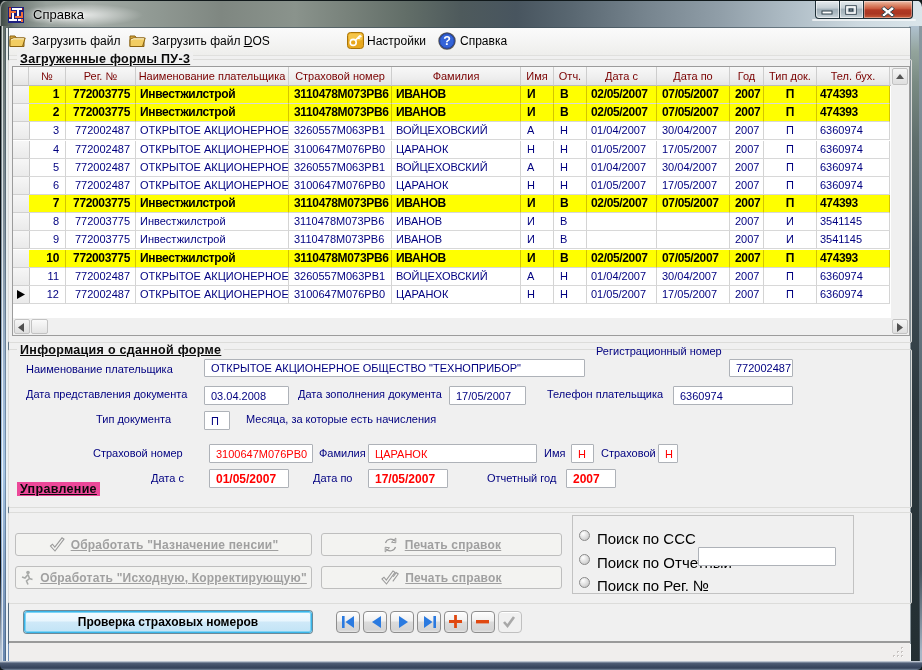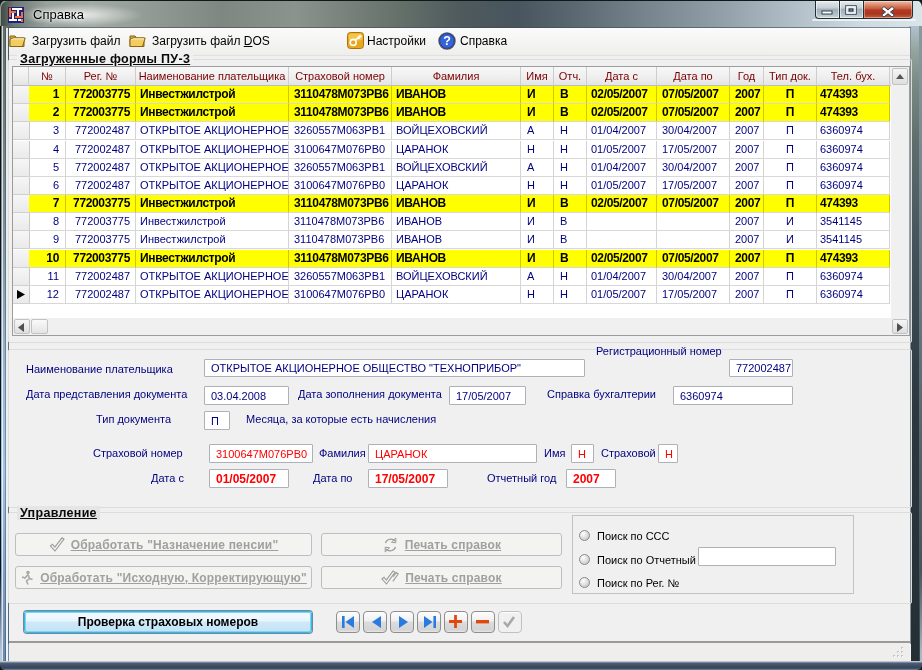--- a/index.html
+++ b/index.html
@@ -46,21 +46,21 @@
 .sb{position:absolute;background:#f0f0f0;}
 .sbbtn{position:absolute;background:linear-gradient(180deg,#f6f6f6,#dedede);border:1px solid #c2c2c2;border-radius:2px;box-sizing:border-box;}
 
 .lbl{position:absolute;font-size:11px;color:#000080;white-space:nowrap;}
 .inp{position:absolute;background:#fff;border:1px solid #aeb2b8;border-radius:1px;box-sizing:border-box;font-size:11px;color:#000080;padding-left:6px;white-space:nowrap;overflow:hidden;}
 .red{color:#ff0000;}
 .rbold{color:#ff0000;font-weight:bold;font-size:12px;}
 
 .dbtn{position:absolute;height:23px;background:#f3f3f1;border:1px solid #bebebe;border-radius:3px;box-sizing:border-box;color:#a0a0a0;font-size:12px;letter-spacing:.2px;font-weight:bold;text-decoration:underline;display:flex;align-items:center;justify-content:center;gap:6px;}
 .radio{position:absolute;width:11px;height:11px;border-radius:50%;background:radial-gradient(circle at 35% 30%,#fff,#d8d8d8 60%,#b8b8b8);border:1px solid #8a8a8a;box-sizing:border-box;}
-.rlbl{position:absolute;font-size:11px;color:#000;white-space:nowrap;}
+.rlbl{position:absolute;font-size:15px;color:#000;white-space:nowrap;}
 .navbtn{position:absolute;top:611px;width:24px;height:22px;border:1px solid #8e8e8e;border-radius:4px;background:linear-gradient(180deg,#fdfdfd,#f0f0f0 45%,#dcdcdc 50%,#d4d4d4 90%,#e8e8e8);box-sizing:border-box;box-shadow:inset 0 1px 0 #fff;}
 #checkbtn{left:24px;top:611px;width:288px;height:22px;border:1px solid #3ab4e8;border-radius:3px;box-shadow:0 0 0 1px #6d8a98, inset 0 0 0 1px #7ed4f5;background:linear-gradient(180deg,#f4fbff 0%,#e8f5fd 45%,#cfe9f8 50%,#c2e4f6 100%);box-sizing:border-box;text-align:center;line-height:21px;font-size:12px;font-weight:bold;color:#000;}
 #closebtn{left:761px;top:612px;width:132px;height:21px;border:1px solid #9a9a9a;border-radius:3px;background:linear-gradient(180deg,#fdfdfd,#f0f0f0 45%,#e2e2e2 50%,#d8d8d8 95%);box-sizing:border-box;box-shadow:inset 0 1px 0 #fff;font-size:11px;color:#000;}
 #statusbar{left:9px;top:641px;width:901px;height:20px;background:#f0eeed;border-top:2px solid #9a9a9a;box-sizing:border-box;}
 </style>
 </head>
 <body>
 <div id="root">
 
   <div class="abs" id="tbar"></div>
@@ -377,31 +377,32 @@
   <svg class="abs" style="left:18px;top:323px" width="6" height="9">
       <path d="M6 0 L6 9 L0 4.5 Z" fill="#505050"></path>
     </svg>
   <div class="sbbtn" style="left:31px;top:319px;width:17px;height:15px;background:linear-gradient(180deg,#fafafa,#e4e4e4)"></div>
   <div class="sbbtn" style="left:892px;top:319px;width:16px;height:15px"></div>
   <svg class="abs" style="left:897px;top:323px" width="6" height="9">
       <path d="M0 0 L0 9 L6 4.5 Z" fill="#505050"></path>
     </svg>
 
   <div class="gbox" style="left:8px;top:349px;width:902px;height:157px"></div>
+  <div class="ghead" style="left:17px;top:343px;background:#f0f0f0;padding:0 3px">Информация о сданной форме</div>
 
   <div class="lbl" style="left:26px;top:363px">Наименование плательщика</div>
   <div class="inp" style="left:204px;top:359px;width:381px;height:18px;line-height:17px">ОТКРЫТОЕ АКЦИОНЕРНОЕ ОБЩЕСТВО "ТЕХНОПРИБОР"</div>
   <div class="lbl" style="left:596px;top:345px">Регистрационный номер</div>
   <div class="inp" style="left:729px;top:359px;width:64px;height:18px;line-height:17px">772002487</div>
 
   <div class="lbl" style="left:26px;top:388px">Дата представления документа</div>
   <div class="inp" style="left:204px;top:386px;width:85px;height:19px;line-height:18px">03.04.2008</div>
   <div class="lbl" style="left:298px;top:388px">Дата зополнения документа</div>
   <div class="inp" style="left:449px;top:386px;width:77px;height:19px;line-height:18px">17/05/2007</div>
-  <div class="lbl" style="left:547px;top:388px">Справка бухгалтерии</div>
+  <div class="lbl" style="left:547px;top:388px">Телефон плательщика</div>
   <div class="inp" style="left:673px;top:386px;width:120px;height:19px;line-height:18px">6360974</div>
 
   <div class="lbl" style="left:96px;top:413px">Тип документа</div>
   <div class="inp" style="left:204px;top:411px;width:26px;height:19px;line-height:18px">П</div>
   <div class="lbl" style="left:246px;top:413px">Месяца, за которые есть начисления</div>
 
   <div class="lbl" style="left:93px;top:447px">Страховой номер</div>
   <div class="inp red" style="left:209px;top:444px;width:104px;height:19px;line-height:18px">3100647М076РВ0</div>
   <div class="lbl" style="left:319px;top:447px">Фамилия</div>
   <div class="inp red" style="left:368px;top:444px;width:169px;height:19px;line-height:18px">ЦАРАНОК</div>
@@ -411,21 +412,21 @@
   <div class="inp red" style="left:658px;top:444px;width:20px;height:19px;line-height:18px">Н</div>
 
   <div class="lbl" style="left:151px;top:472px">Дата с</div>
   <div class="inp rbold" style="left:209px;top:469px;width:80px;height:19px;line-height:18px">01/05/2007</div>
   <div class="lbl" style="left:313px;top:472px">Дата по</div>
   <div class="inp rbold" style="left:368px;top:469px;width:80px;height:19px;line-height:18px">17/05/2007</div>
   <div class="lbl" style="left:487px;top:472px">Отчетный год</div>
   <div class="inp rbold" style="left:566px;top:469px;width:50px;height:19px;line-height:18px">2007</div>
 
   <div class="gbox" style="left:8px;top:512px;width:902px;height:90px"></div>
-  <div class="ghead" style="left:17px;top:506px;background:#e5e5e5;padding:0 3px">Управление</div>
+  <div class="ghead" style="left:17px;top:482px;background:#ec4899;padding:0 3px">Управление</div>
 
   <div class="dbtn" style="left:15px;top:533px;width:297px">
     <svg width="16" height="15" viewBox="0 0 16 15">
         <path d="M1.5 9 L3.5 7.2 L5.8 10 L13 0.8 L15 2.2 L6 14 Z" fill="none" stroke="#9a9a9a" stroke-width="1.1"></path>
       </svg>
     <span>Обработать "Назначение пенсии"</span>
   </div>
   <div class="dbtn" style="left:321px;top:533px;width:241px">
     <svg width="17" height="16" viewBox="0 0 17 16">
         <path d="M3.5 6 A5.5 5.5 0 0 1 13 4.2 M13.5 10 A5.5 5.5 0 0 1 4 11.8" fill="none" stroke="#9a9a9a" stroke-width="1.2"></path>

